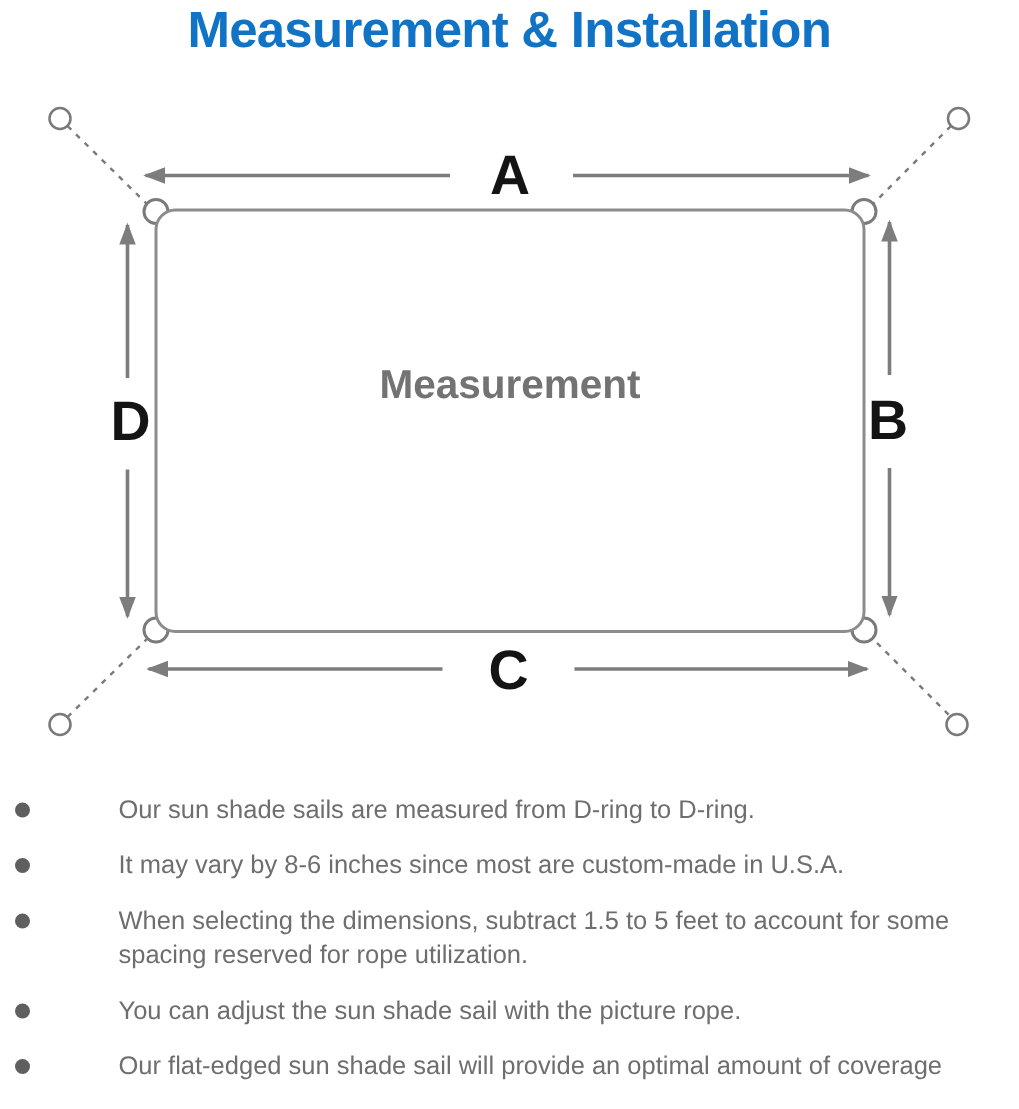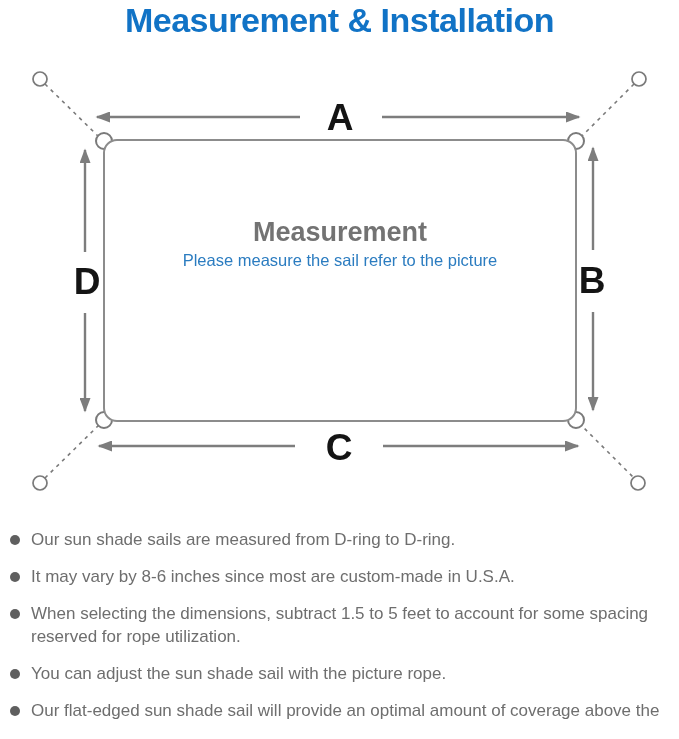--- a/index.html
+++ b/index.html
@@ -44,21 +44,21 @@
     font-size:16.5px;color:#2b7cc0;
     line-height:24px;
   }
   .notes{
     position:absolute;left:9px;top:528px;width:662px;
     list-style:none;margin:0;padding:0;
   }
   .notes li{
     display:flex;align-items:flex-start;
     margin-bottom:14px;
-    font-size:17px;line-height:23px;color:#6e6e6e;
+    font-size:17px;line-height:23px;color:#6e6e6e;gap:48px;
   }
   .bullet-dot{
     flex:0 0 auto;
     width:10px;height:10px;border-radius:50%;
     background:#5f5f5f;
     margin:7px 11px 0 1px;
   }
   .note-text{flex:1 1 auto;}
 </style>
 </head>
@@ -111,21 +111,20 @@
       </g>
     </svg>
 
     <span class="dim-label label-a">A</span>
     <span class="dim-label label-b">B</span>
     <span class="dim-label label-c">C</span>
     <span class="dim-label label-d">D</span>
 
     <div class="center-text">
       <div class="center-heading">Measurement</div>
-      <div class="center-subheading">Please measure the sail refer to the picture</div>
     </div>
   </div>
 
   <ul class="notes">
     <li>
       <span class="bullet-dot"></span>
       <span class="note-text">Our sun shade sails are measured from D-ring to D-ring.</span>
     </li>
     <li>
       <span class="bullet-dot"></span>

